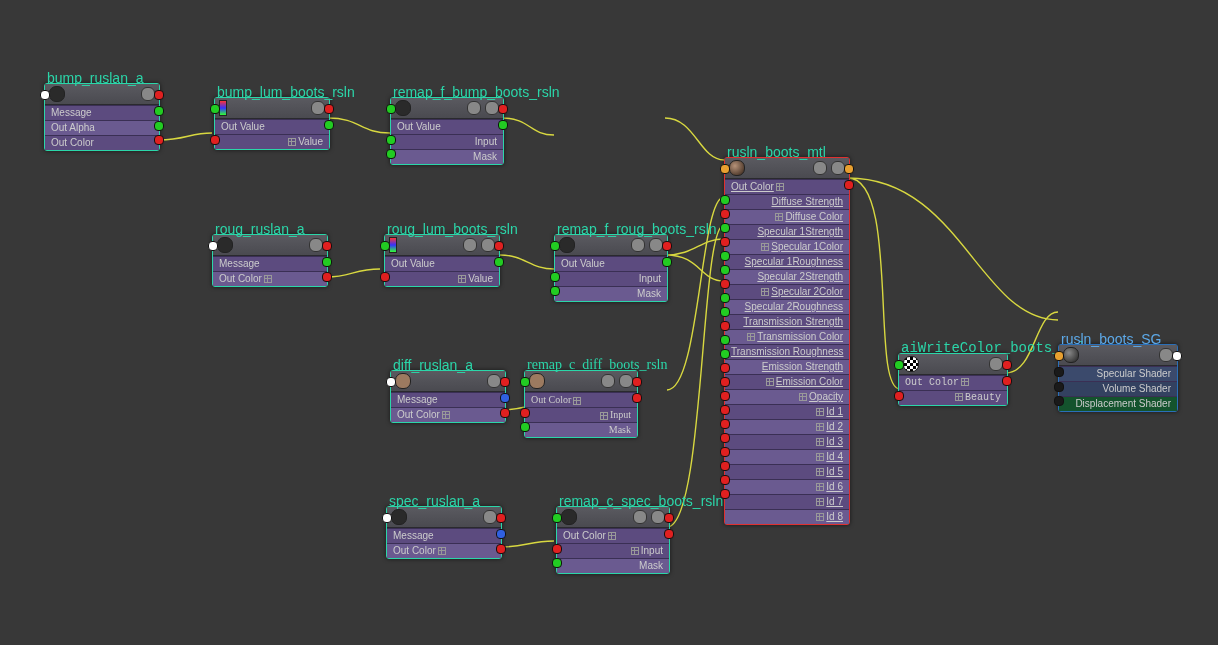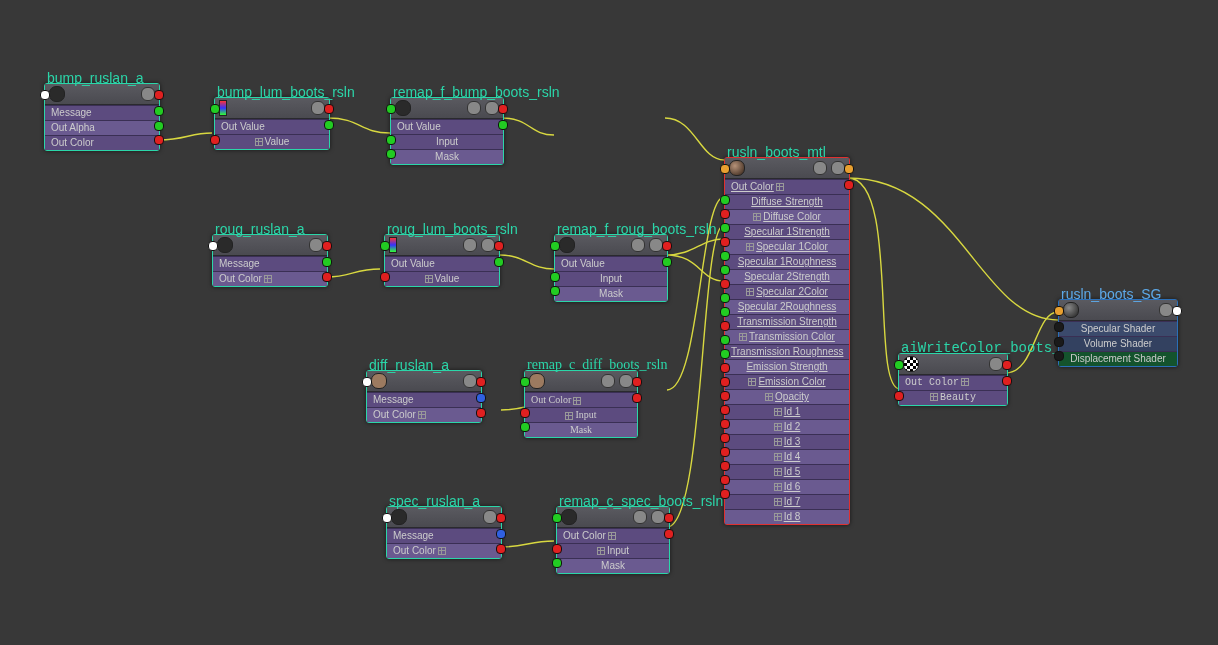--- a/index.html
+++ b/index.html
@@ -20,21 +20,21 @@
     height: 645px;
   }
   .node {
     position: absolute;
     border: 1px solid #2bd6a9;
     border-radius: 3px;
     background: #444449;
     box-shadow: 0 0 4px rgba(0,0,0,0.6);
   }
   .node.red-border { border-color: #e03030; text-decoration: underline; }
-  .node.blue-border { border-color: #2a6fb8; }
+  .node.blue-border { border-color: #2a6fb8; margin-top: 45px; }
   .node .title {
     position: absolute;
     top: -14px;
     left: 2px;
     color: #2bd6a9;
     font-size: 14px;
     white-space: nowrap;
   }
   .node.blue-border .title { color: #5da9e8; }
   .header {
@@ -67,21 +67,21 @@
     background: #888;
     border:1px solid #333;
     display:inline-block;
   }
   .row {
     height: 14px;
     line-height: 14px;
     background: #5c4b7f;
     border-top: 1px solid #3a2f54;
     padding: 0 6px;
-    text-align: center;
+    text-align: right;
     white-space: nowrap;
     overflow: hidden;
   }
   .row.light { background: #6a5a90; }
   .row.right { text-align: left; padding-right:10px;}
   .port {
     position: absolute;
     width: 8px;
     height: 8px;
     border-radius: 4px;
@@ -248,21 +248,21 @@
   <div class="row right">Out Value</div>
   <div class="row">Input</div>
   <div class="row light">Mask</div>
   <span class="port p-green" style="left:-5px; top:6px;"></span>
   <span class="port p-red" style="right:-5px; top:6px;"></span>
   <span class="port p-green" style="right:-5px; top:22px;"></span>
   <span class="port p-green" style="left:-5px; top:37px;"></span>
   <span class="port p-green" style="left:-5px; top:51px;"></span>
 </div>
 
-<div class="node" style="left:366px; top:370px; width:114px;">
+<div class="node" style="left:390px; top:370px; width:114px;">
   <div class="title">diff_ruslan_a</div>
   <div class="header">
     <span class="swatch tan"></span>
     <span class="spacer"></span>
     <span class="hicon"></span>
   </div>
   <div class="row right">Message</div>
   <div class="row right light"><span>Out Color</span><span class="grid-icon" style="margin-left:2px;"></span></div>
   <span class="port p-white" style="left:-5px; top:6px;"></span>
   <span class="port p-red" style="right:-5px; top:6px;"></span>

